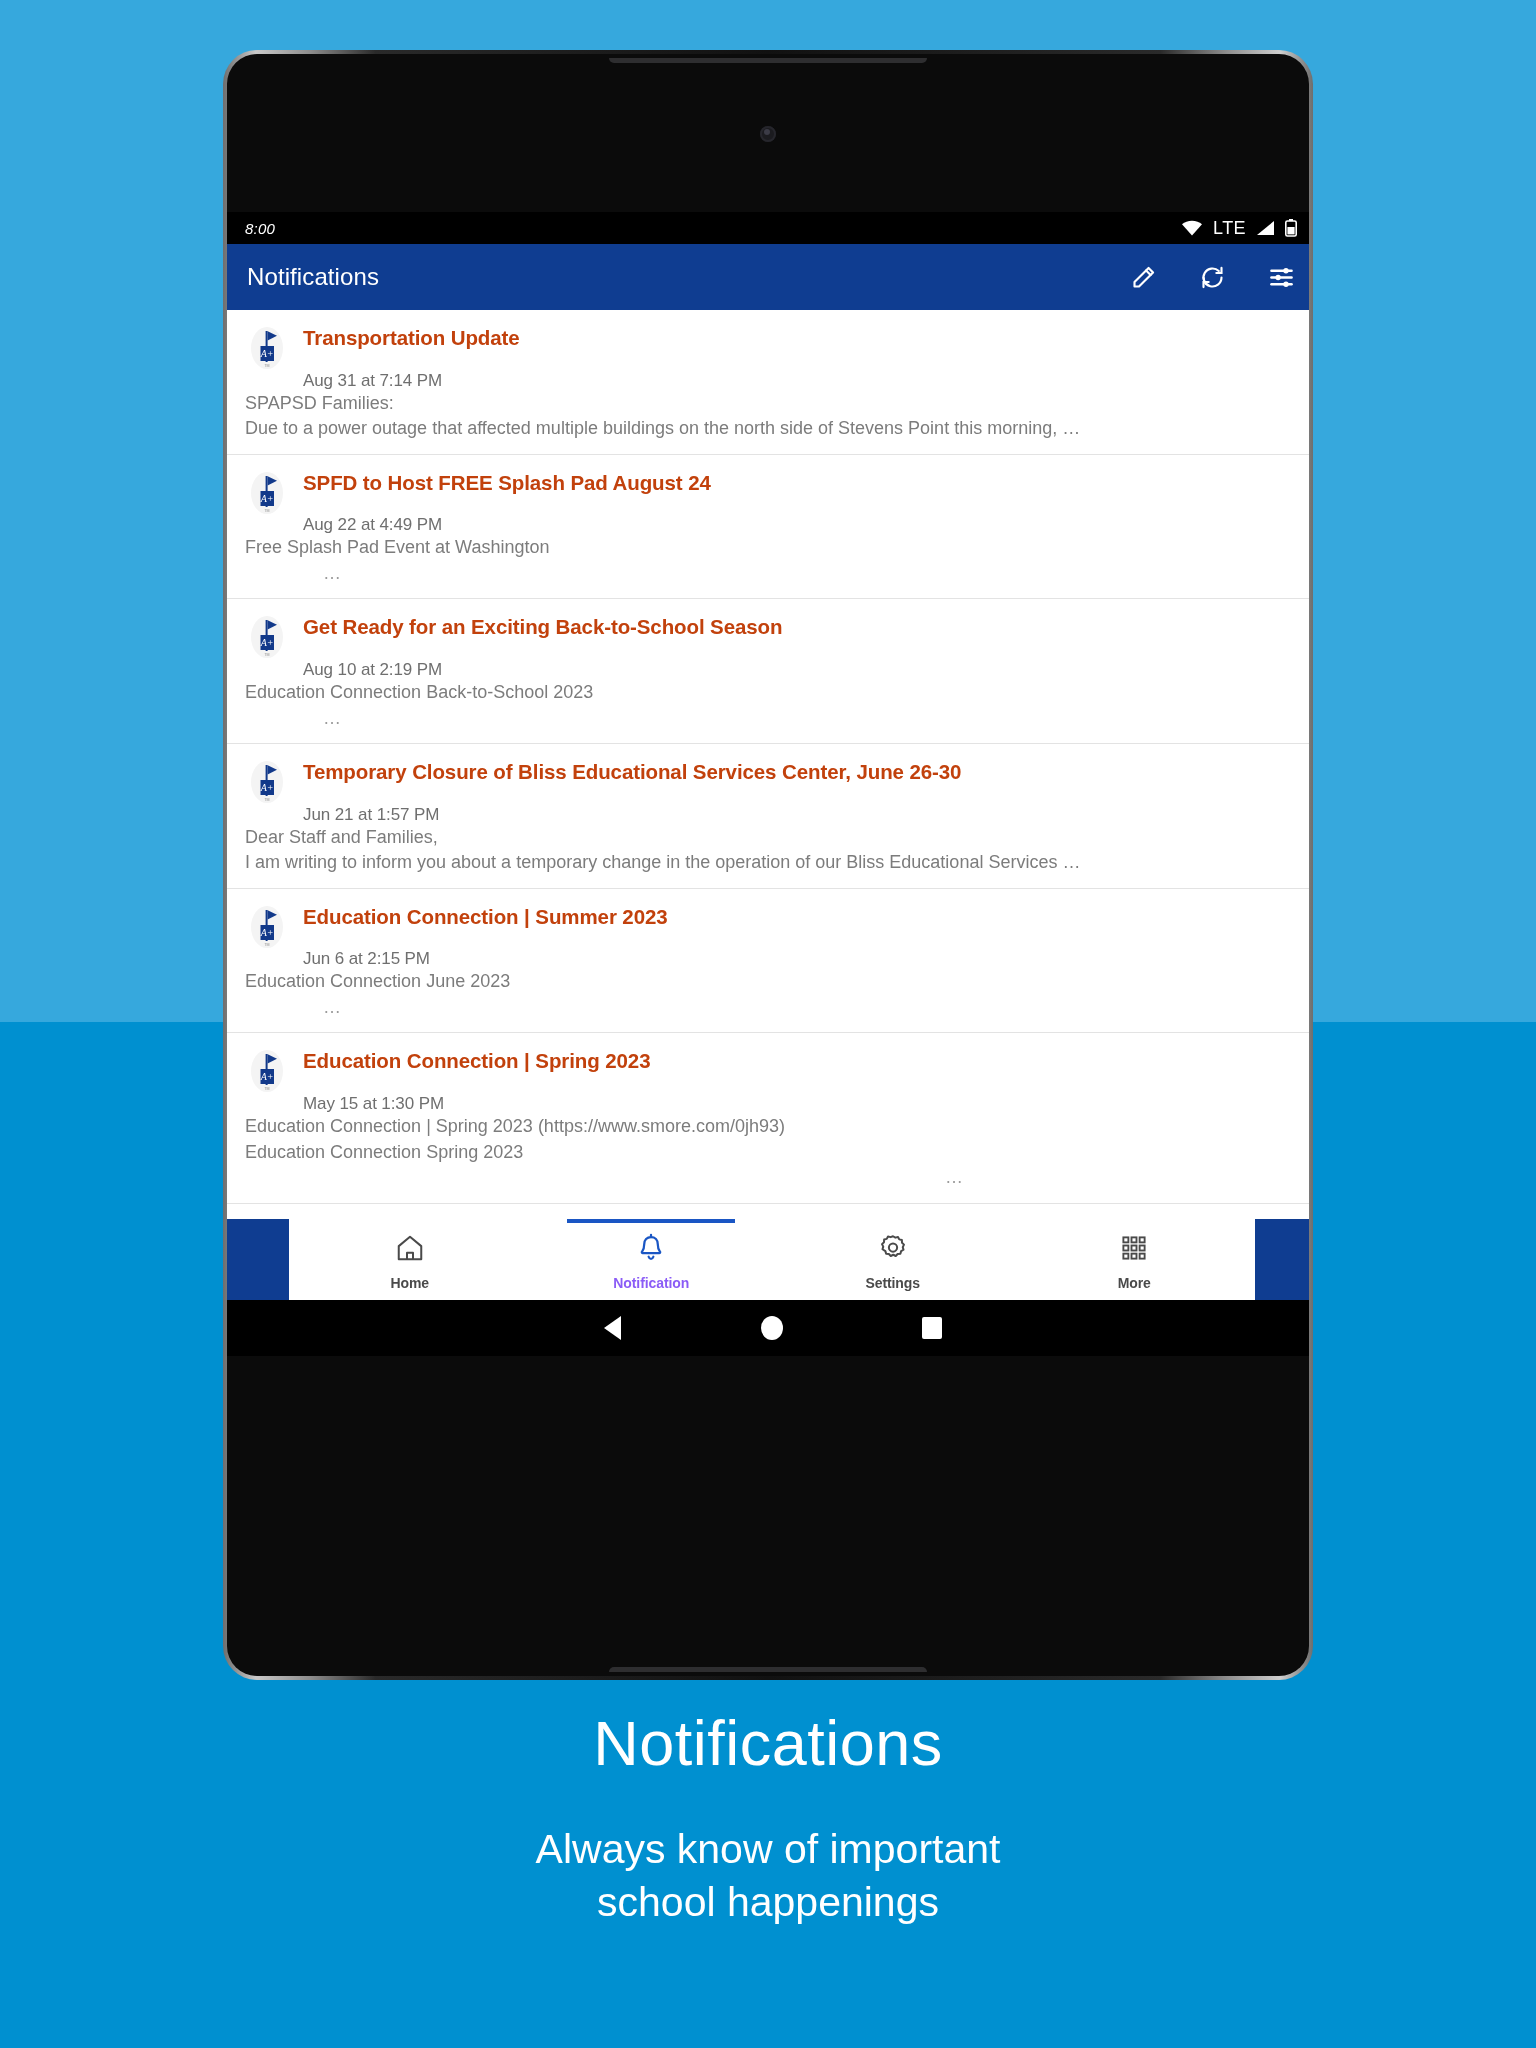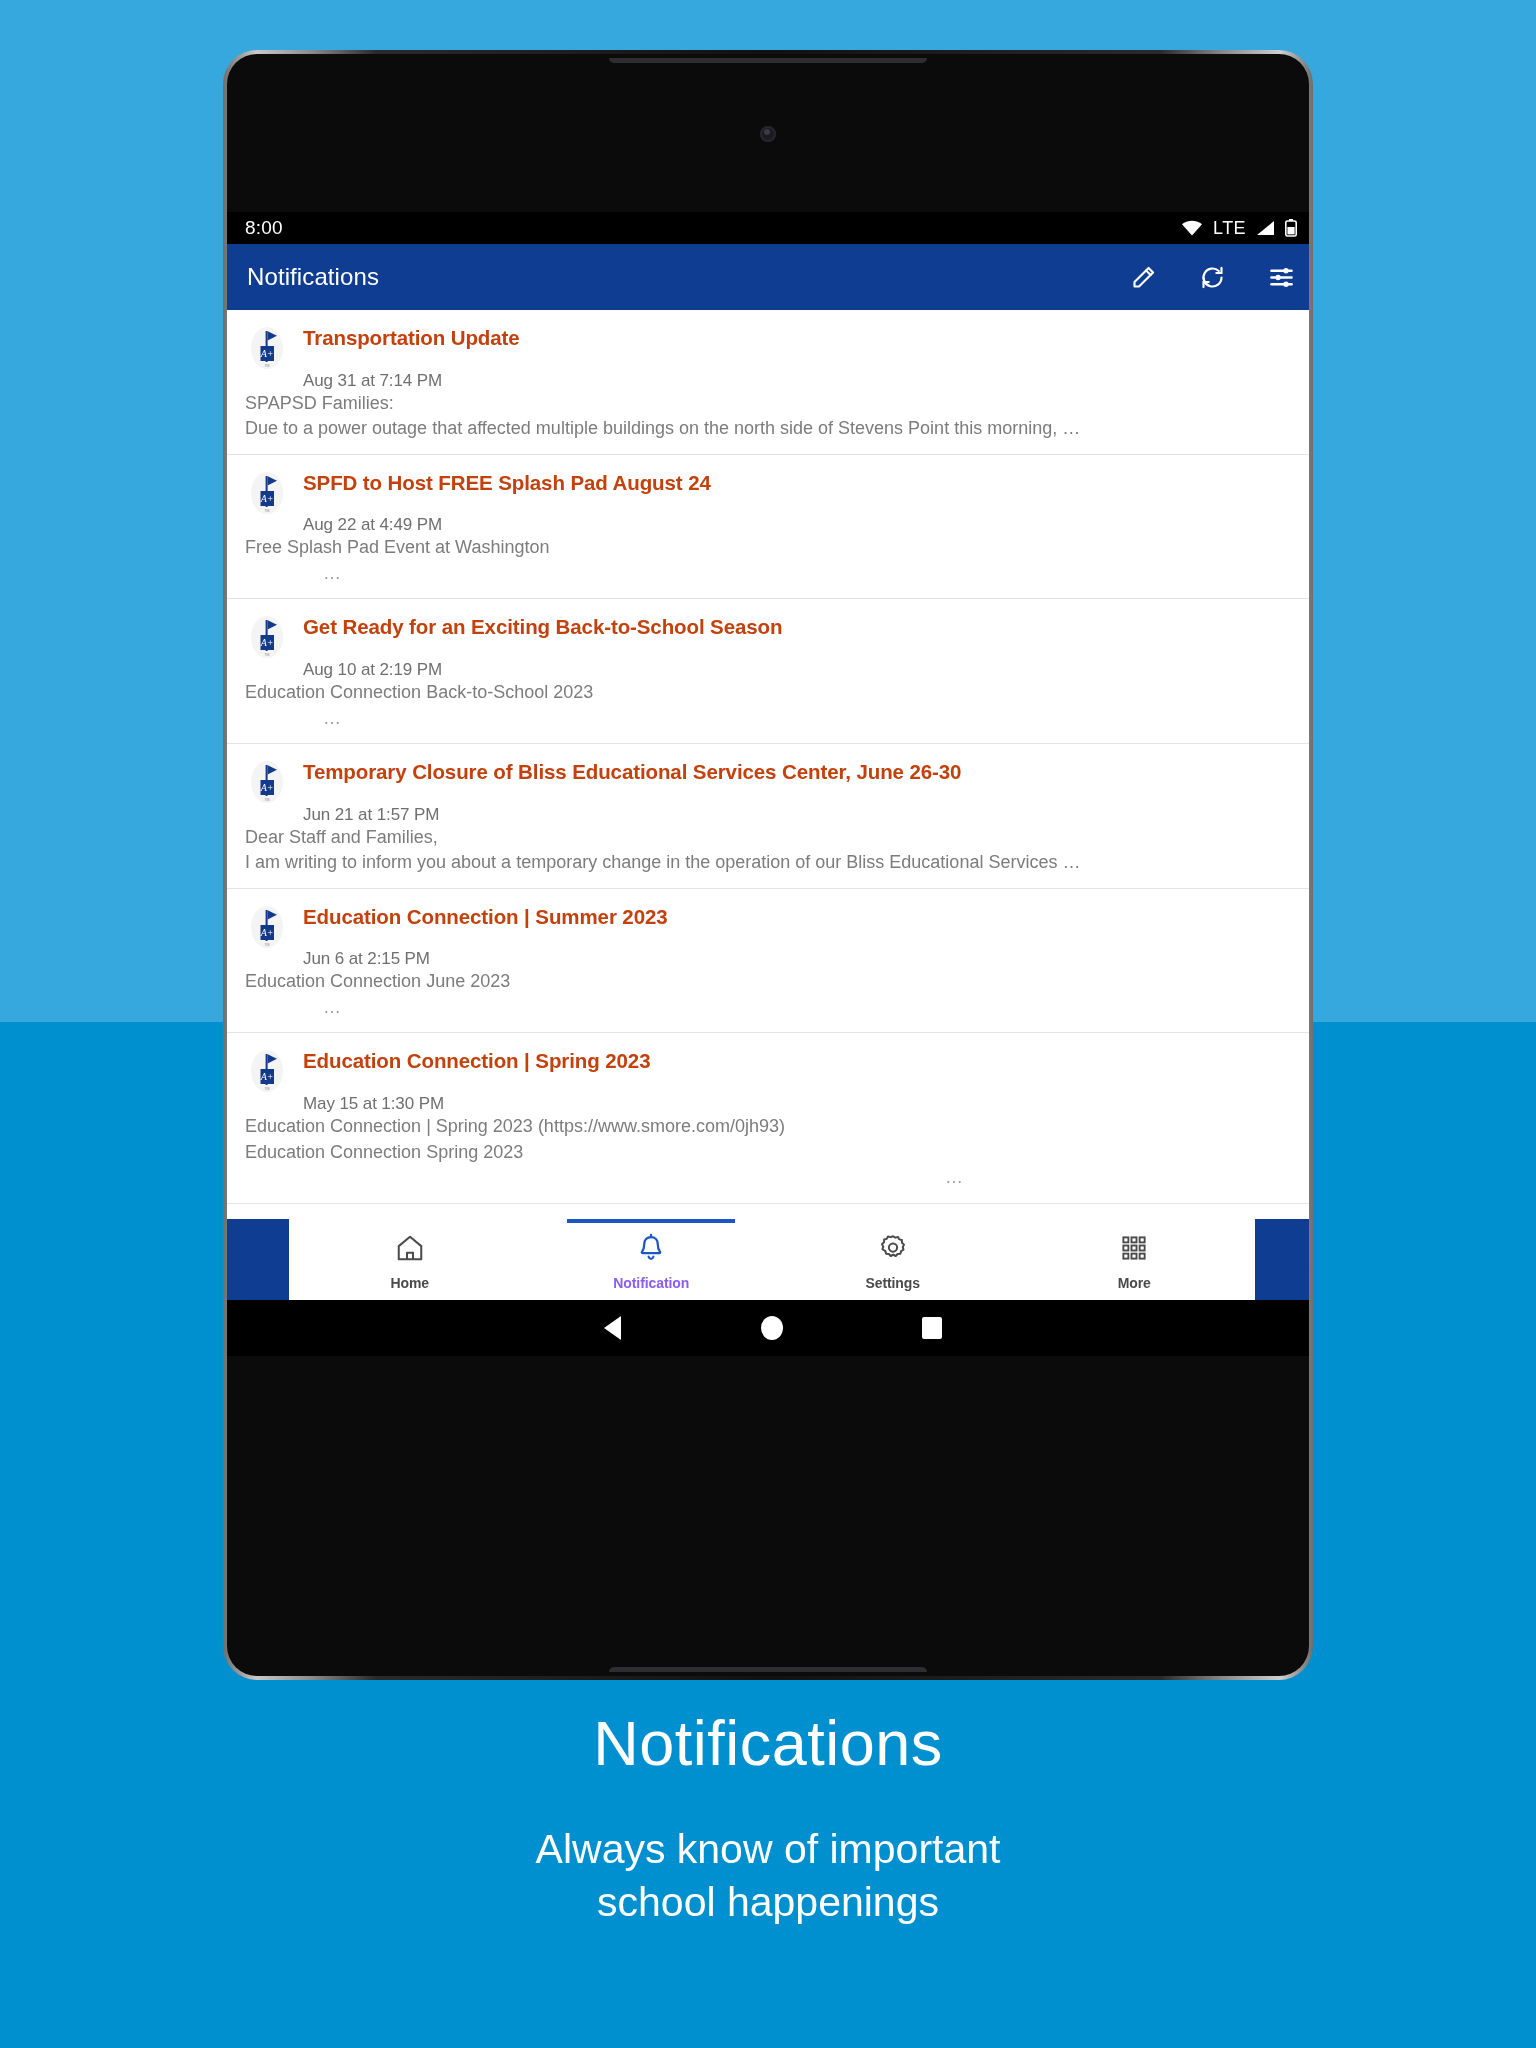--- a/index.html
+++ b/index.html
@@ -68,21 +68,21 @@
     overflow: hidden;
   }
 
   
   .statusbar {
     height: 32px; background: #000;
     display: flex; align-items: center;
     padding: 0 20px 0 18px;
     color: #fff;
   }
-  .status-time { font-size: 19px; letter-spacing: .2px; }
+  .status-time { font-size: 15px; letter-spacing: .2px; font-style: italic; }
   .status-right {
     margin-left: auto; display: flex; align-items: center; gap: 10px;
   }
   .status-right .lte { font-size: 18px; font-weight: 500; letter-spacing: .4px; }
   .ico-wifi { width: 22px; height: 16px; display: block; }
   .ico-signal { width: 19px; height: 16px; display: block; }
   .ico-batt { width: 12px; height: 18px; display: block; }
 
   
   .appbar {

